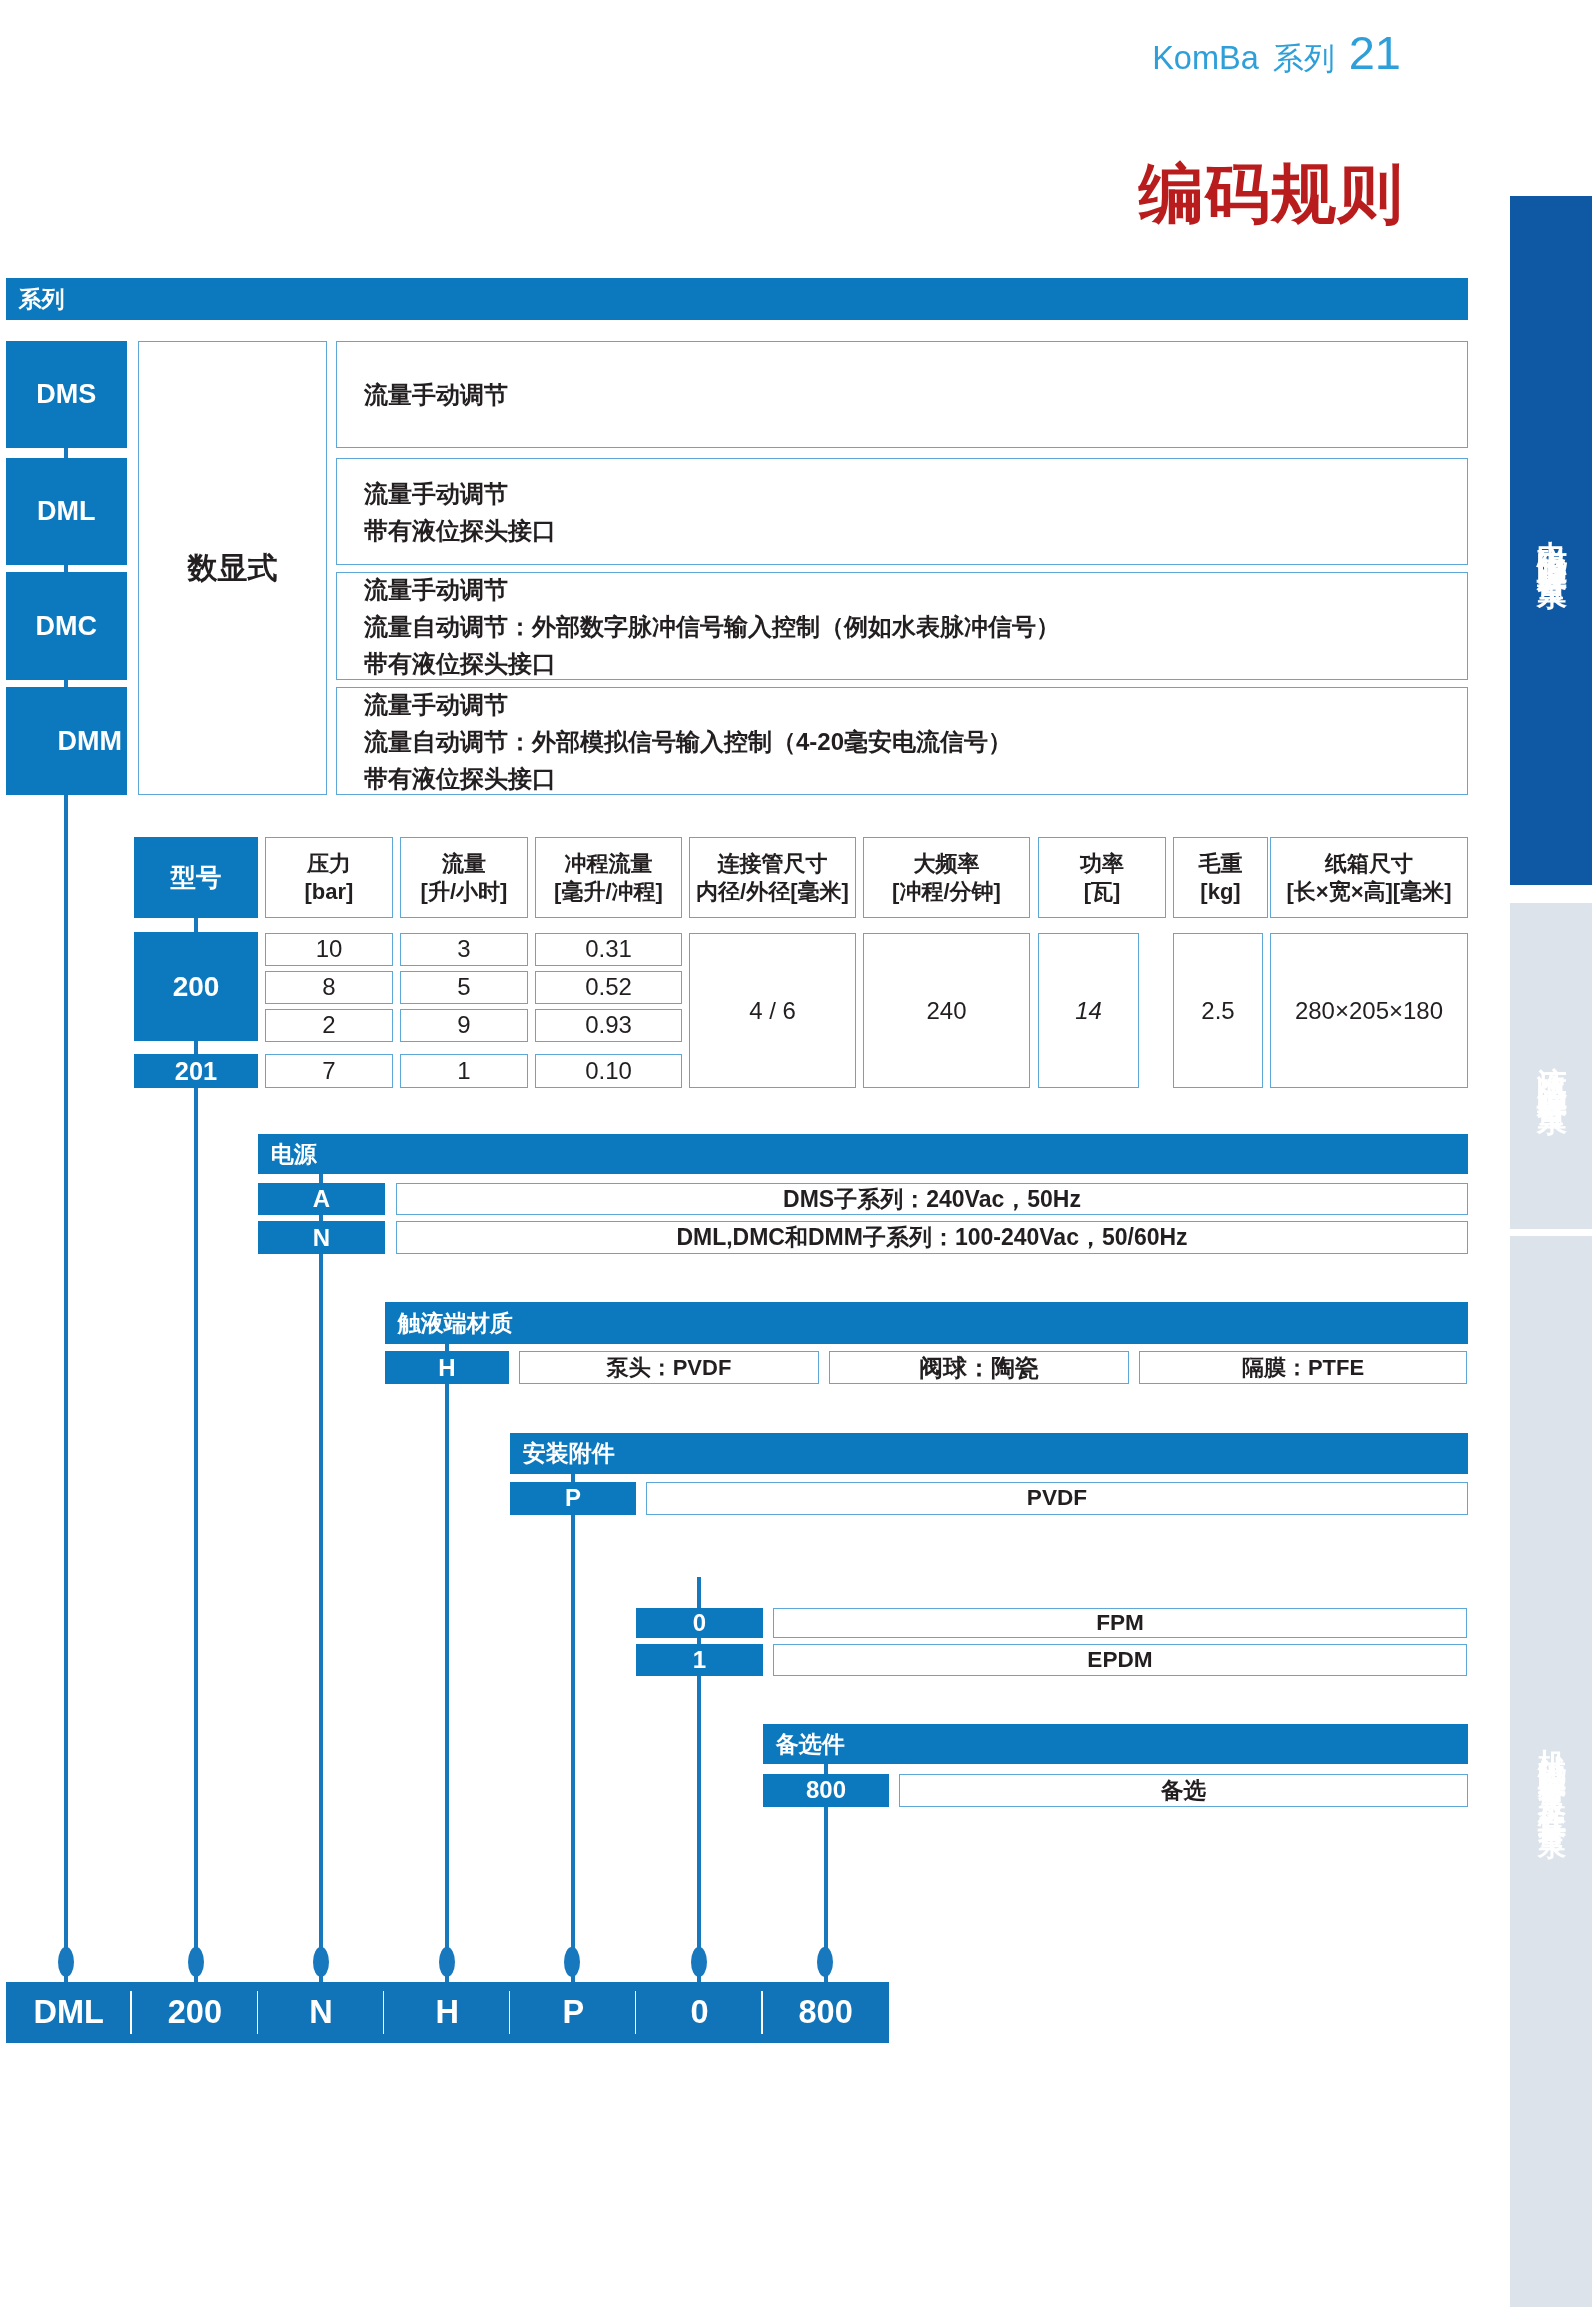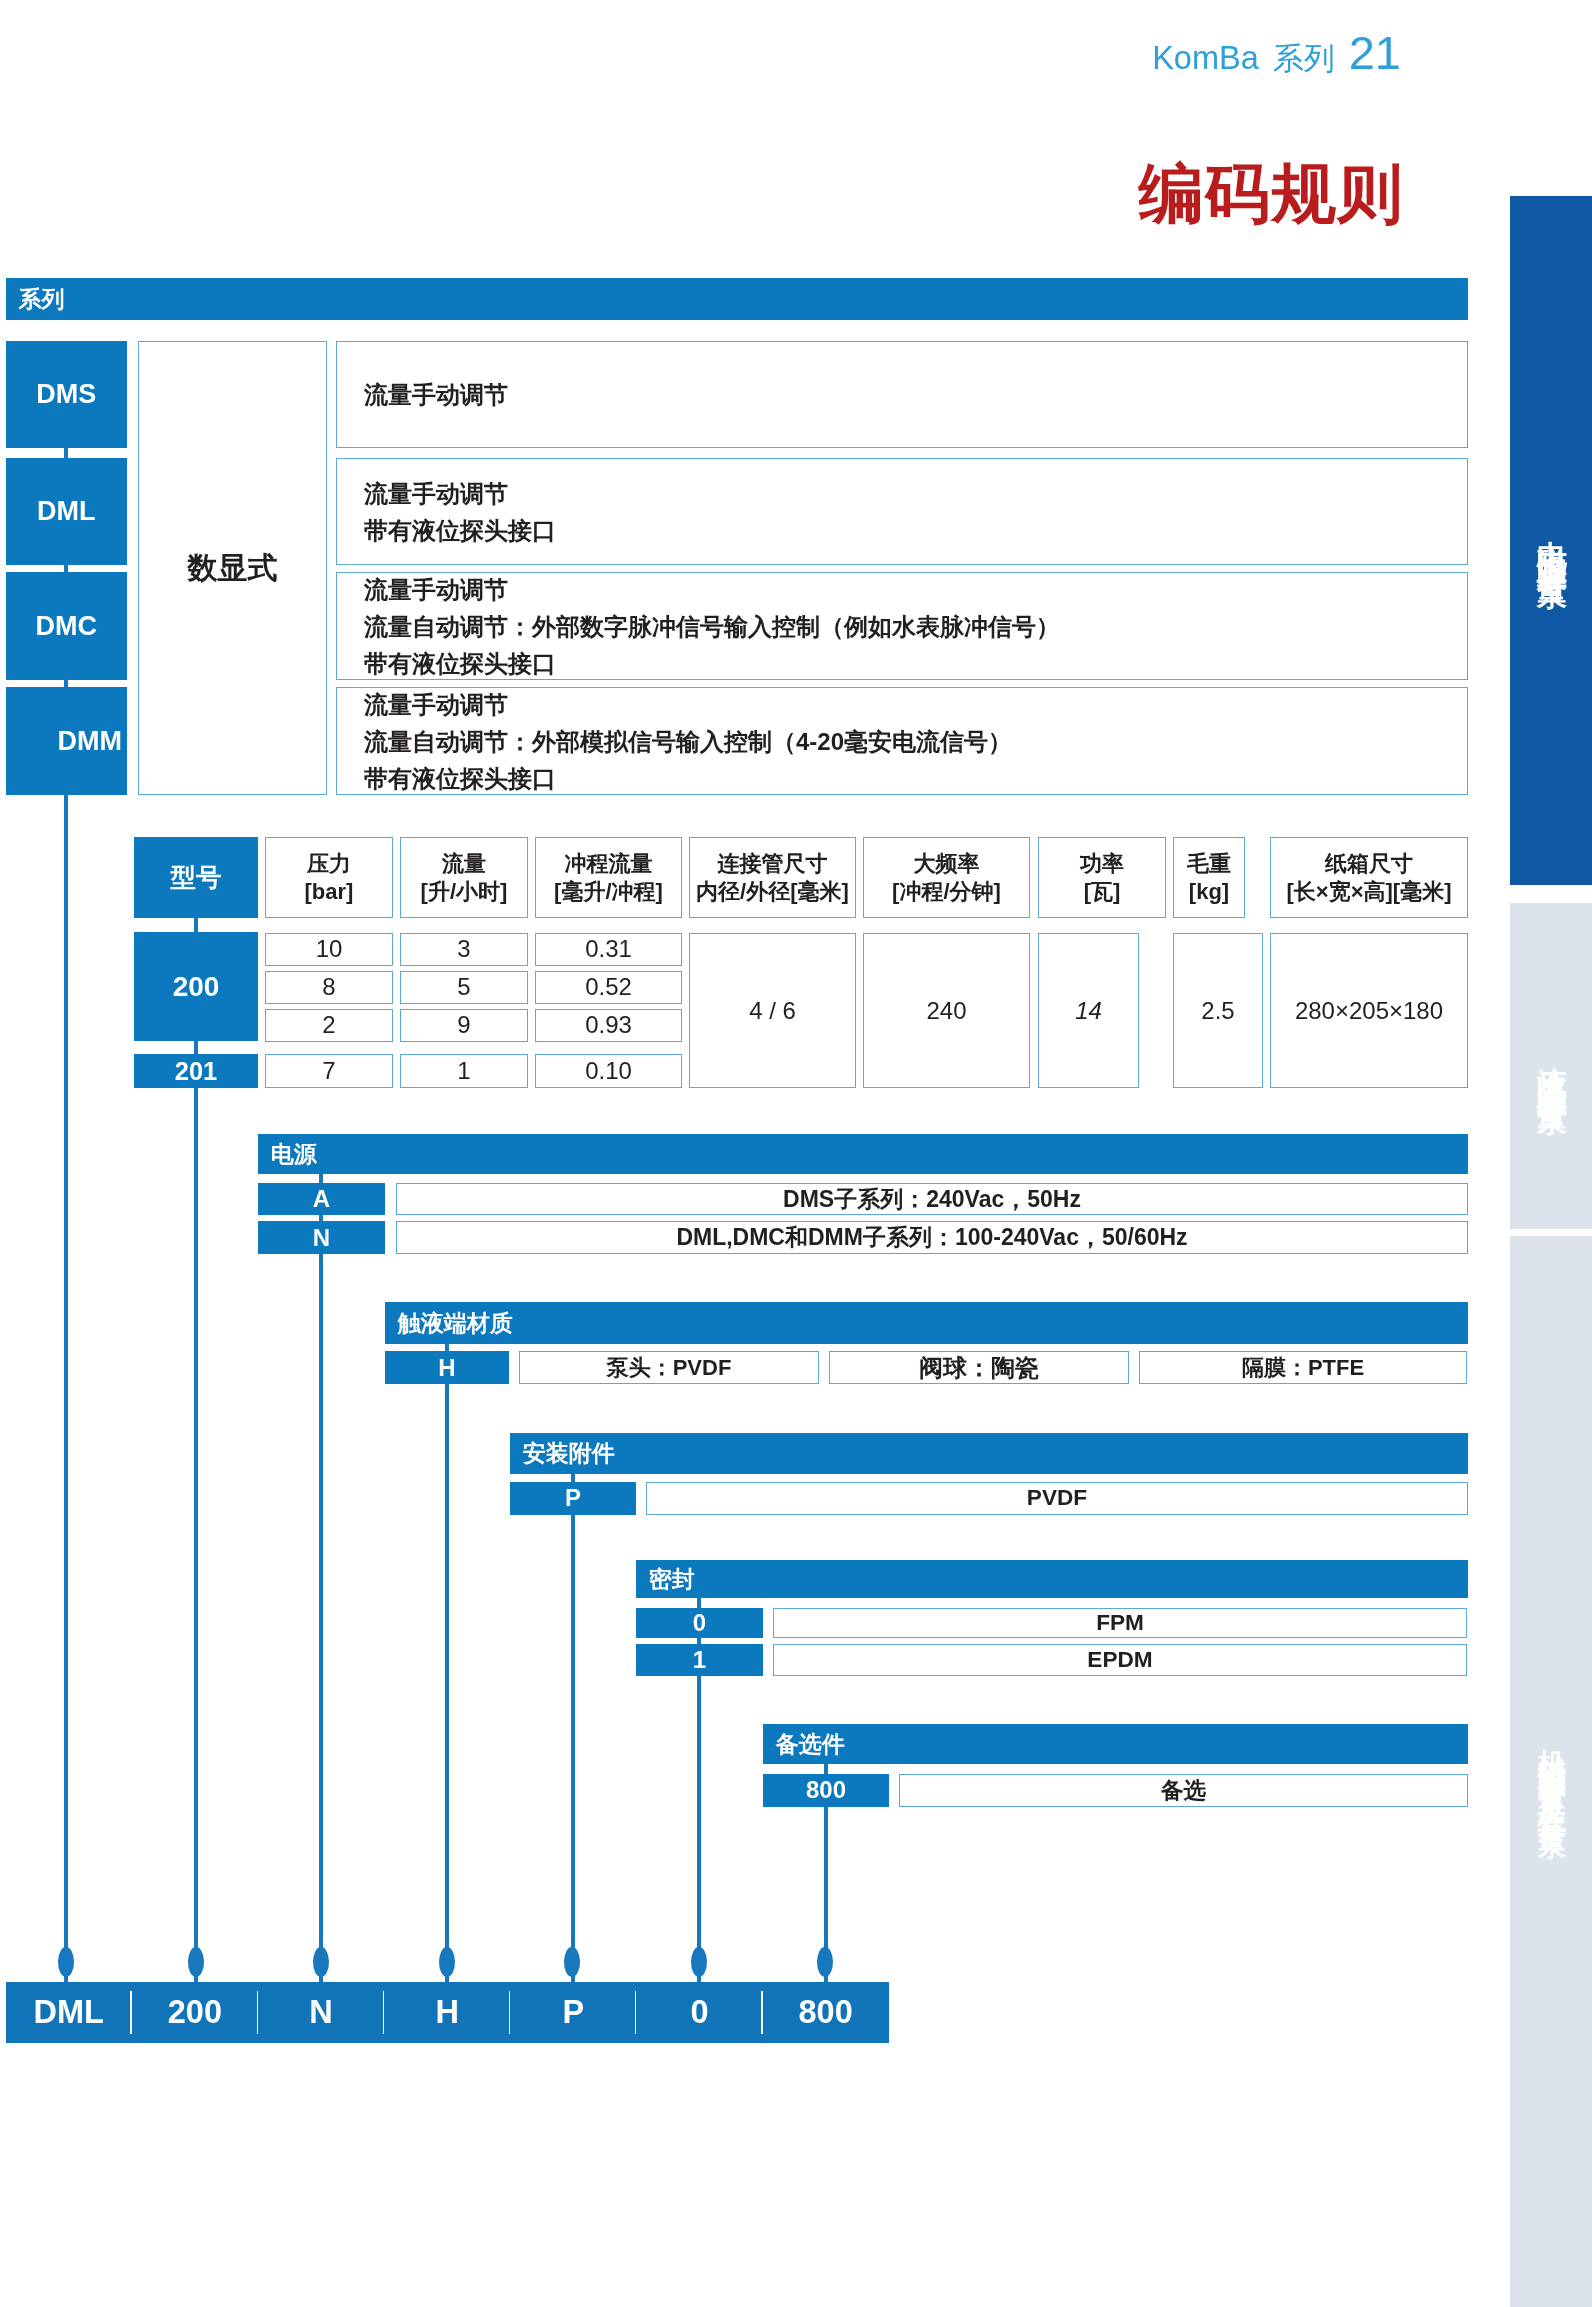--- a/index.html
+++ b/index.html
@@ -98,21 +98,21 @@
     <span>内径/外径[毫米]</span>
   </div>
   <div class="cell hdr2 abs" style="left:863px;top:837px;width:167px;height:81px;">
     <span>大频率</span>
     <span>[冲程/分钟]</span>
   </div>
   <div class="cell hdr2 abs" style="left:1038px;top:837px;width:128px;height:81px;">
     <span>功率</span>
     <span>[瓦]</span>
   </div>
-  <div class="cell hdr2 abs" style="left:1173px;top:837px;width:72px;height:81px;">
+  <div class="cell hdr2 abs" style="left:1173px;top:837px;width:95px;height:81px;">
     <span>毛重</span>
     <span>[kg]</span>
   </div>
   <div class="cell hdr2 abs" style="left:1270px;top:837px;width:198px;height:81px;">
     <span>纸箱尺寸</span>
     <span>[长×宽×高][毫米]</span>
   </div>
 
   <div class="bluebox abs" style="left:134px;top:932px;width:124px;height:109px;font-size:28px;">200</div>
   <div class="bluebox abs" style="left:134px;top:1054px;width:124px;height:34px;font-size:25.4px;">201</div>
@@ -146,21 +146,20 @@
   <div class="barhead abs" style="left:385px;top:1302px;width:1083px;height:42px;">触液端材质</div>
   <div class="bluebox abs" style="left:385px;top:1351px;width:124px;height:33px;font-size:24px;">H</div>
   <div class="cell abs" style="left:519px;top:1351px;width:300px;height:33px;font-size:22px;font-weight:bold;">泵头：PVDF</div>
   <div class="cell abs" style="left:829px;top:1351px;width:300px;height:33px;font-size:24px;font-weight:bold;">阀球：陶瓷</div>
   <div class="cell abs" style="left:1139px;top:1351px;width:328px;height:33px;font-size:22px;font-weight:bold;">隔膜：PTFE</div>
 
   <div class="barhead abs" style="left:510px;top:1433px;width:958px;height:41px;">安装附件</div>
   <div class="bluebox abs" style="left:510px;top:1482px;width:126px;height:32.5px;font-size:24px;">P</div>
   <div class="cell abs" style="left:646px;top:1482px;width:822px;height:32.5px;font-size:22.6px;font-weight:bold;">PVDF</div>
 
-  <div class="barhead abs" style="left:636px;top:1560px;width:832px;height:38px;">密封</div>
   <div class="bluebox abs" style="left:636px;top:1608px;width:127px;height:30px;font-size:24px;">0</div>
   <div class="cell abs" style="left:773px;top:1608px;width:694px;height:30px;font-size:22.6px;font-weight:bold;">FPM</div>
   <div class="bluebox abs" style="left:636px;top:1644px;width:127px;height:32px;font-size:24px;">1</div>
   <div class="cell abs" style="left:773px;top:1644px;width:694px;height:32px;font-size:22.6px;font-weight:bold;">EPDM</div>
 
   <div class="barhead abs" style="left:763px;top:1724px;width:705px;height:40px;">备选件</div>
   <div class="bluebox abs" style="left:763px;top:1774px;width:126px;height:32.5px;font-size:24px;">800</div>
   <div class="cell abs" style="left:899px;top:1774px;width:569px;height:32.5px;font-size:22.6px;font-weight:bold;">备选</div>
 
   <div class="dot" style="left:58px;top:1947px;"></div>

